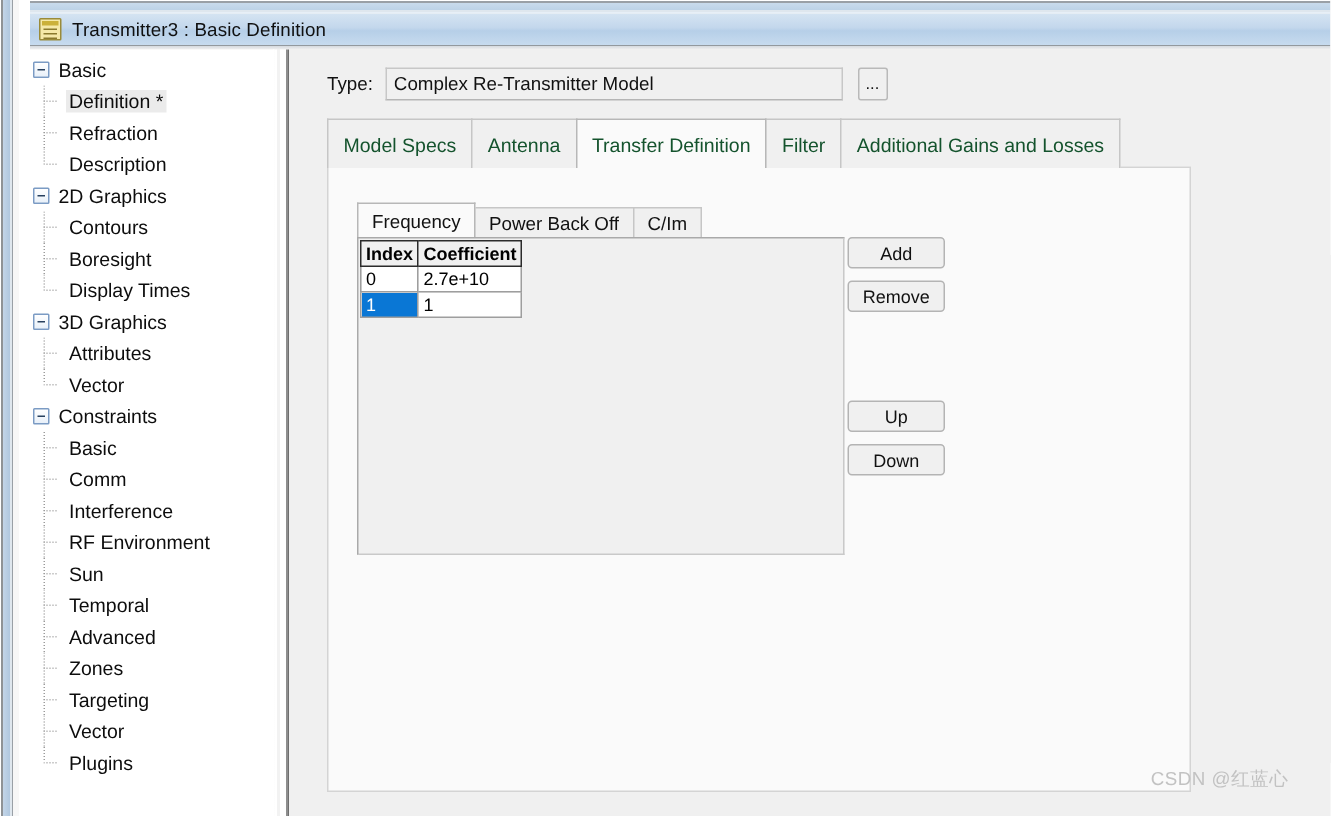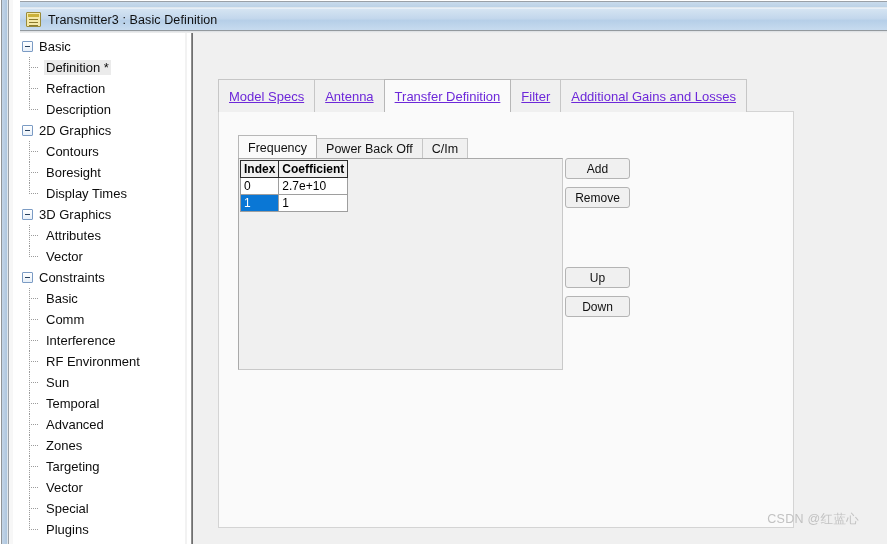--- a/index.html
+++ b/index.html
@@ -224,29 +224,28 @@
     left: 8px; top: 55px;
     width: 660px; height: 24px;
     display: flex;
     align-items: flex-end;
     z-index: 3;
   }
   .tab {
     height: 22px;
     padding: 16px 10px;
     font-size: 13px;
-    color: #6d28d9;
+    color: #14532d;
     background: #f0f0f0;
     border: 1px solid #c6c6c6;
     border-bottom: none;
     margin-right: -1px;
     display: flex; align-items: center;
     cursor: pointer;
     white-space: nowrap;
-    text-decoration: underline;
   }
   .tab.active {
     background: #fafafa;
     height: 25px;
     border-color: #b7b7b7;
     z-index: 4;
     position: relative;
     font-size: 13px;
   }
   .tabpanel {
@@ -449,33 +448,35 @@
           </div>
           <div class="tree-node child">
             <span class="tree-label">Zones</span>
           </div>
           <div class="tree-node child">
             <span class="tree-label">Targeting</span>
           </div>
           <div class="tree-node child">
             <span class="tree-label">Vector</span>
           </div>
-          <div class="tree-node child">
-            <span class="tree-label">Special</span>
-          </div>
           <div class="tree-node child last">
             <span class="tree-label">Plugins</span>
           </div>
         </div>
     </div>
 
     <div class="splitter"></div>
 
     <div class="content">
 
+      <div class="type-row">
+        <span class="type-label">Type:</span>
+        <input class="type-input" type="text" value="Complex Re-Transmitter Model" style="">
+        <button class="type-browse">...</button>
+      </div>
 
       <div class="tabstrip" id="tabstrip">
           <div class="tab">Model Specs</div>
           <div class="tab">Antenna</div>
           <div class="tab active">Transfer Definition</div>
           <div class="tab">Filter</div>
           <div class="tab">Additional Gains and Losses</div>
         </div>
 
       <div class="tabpanel">

